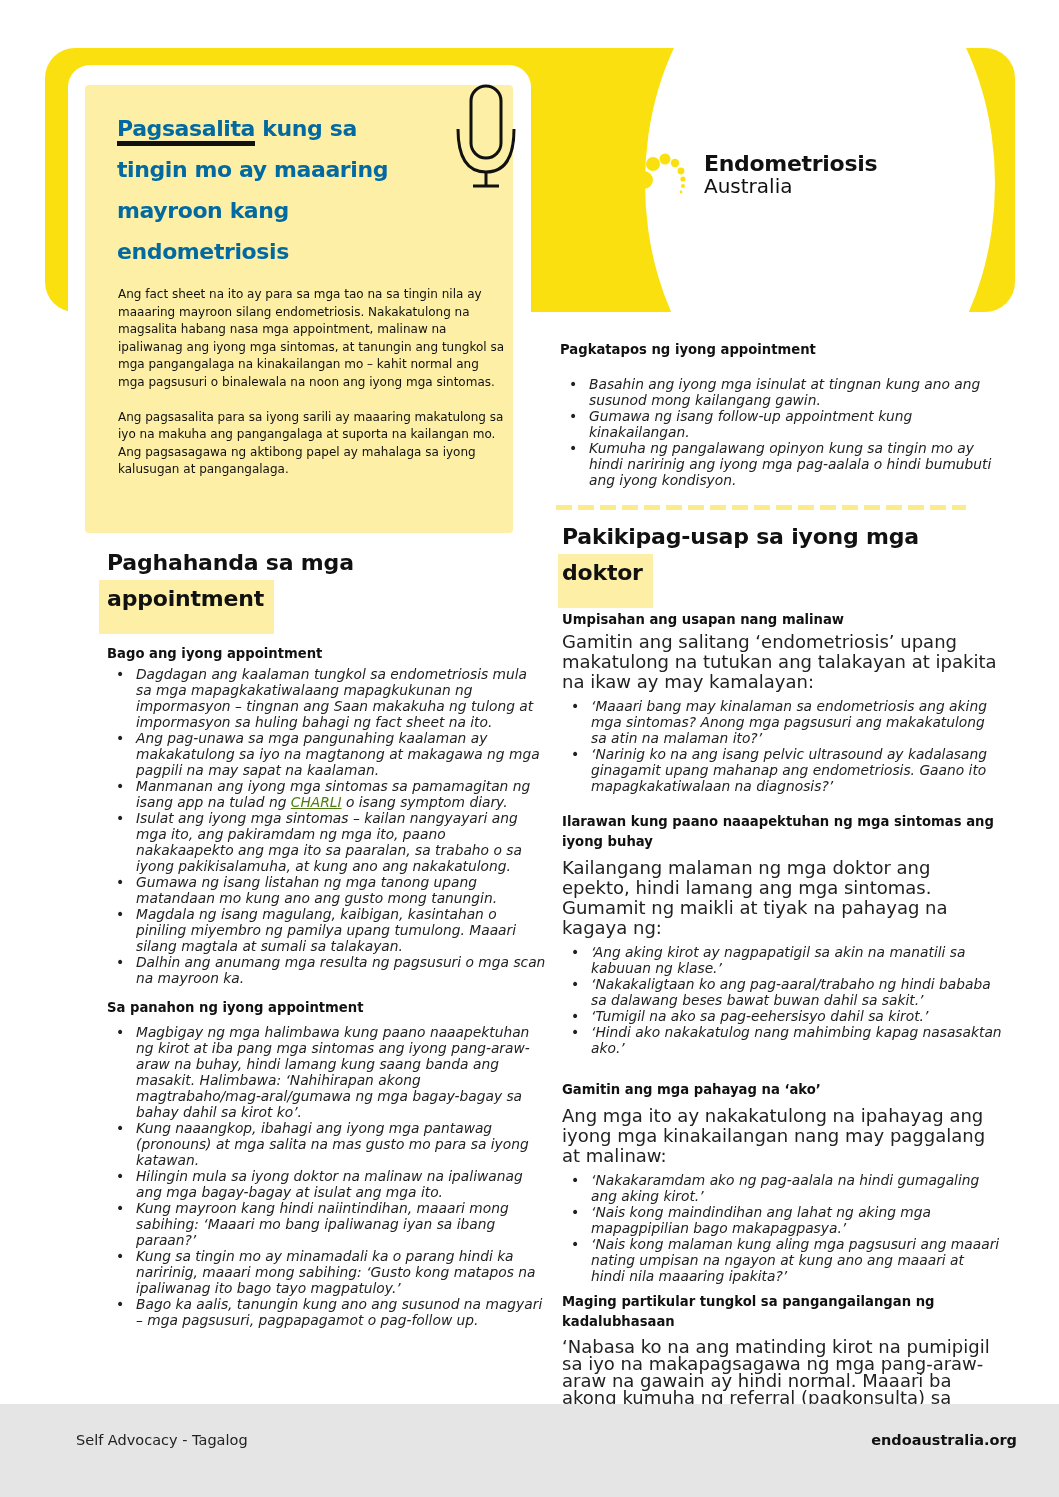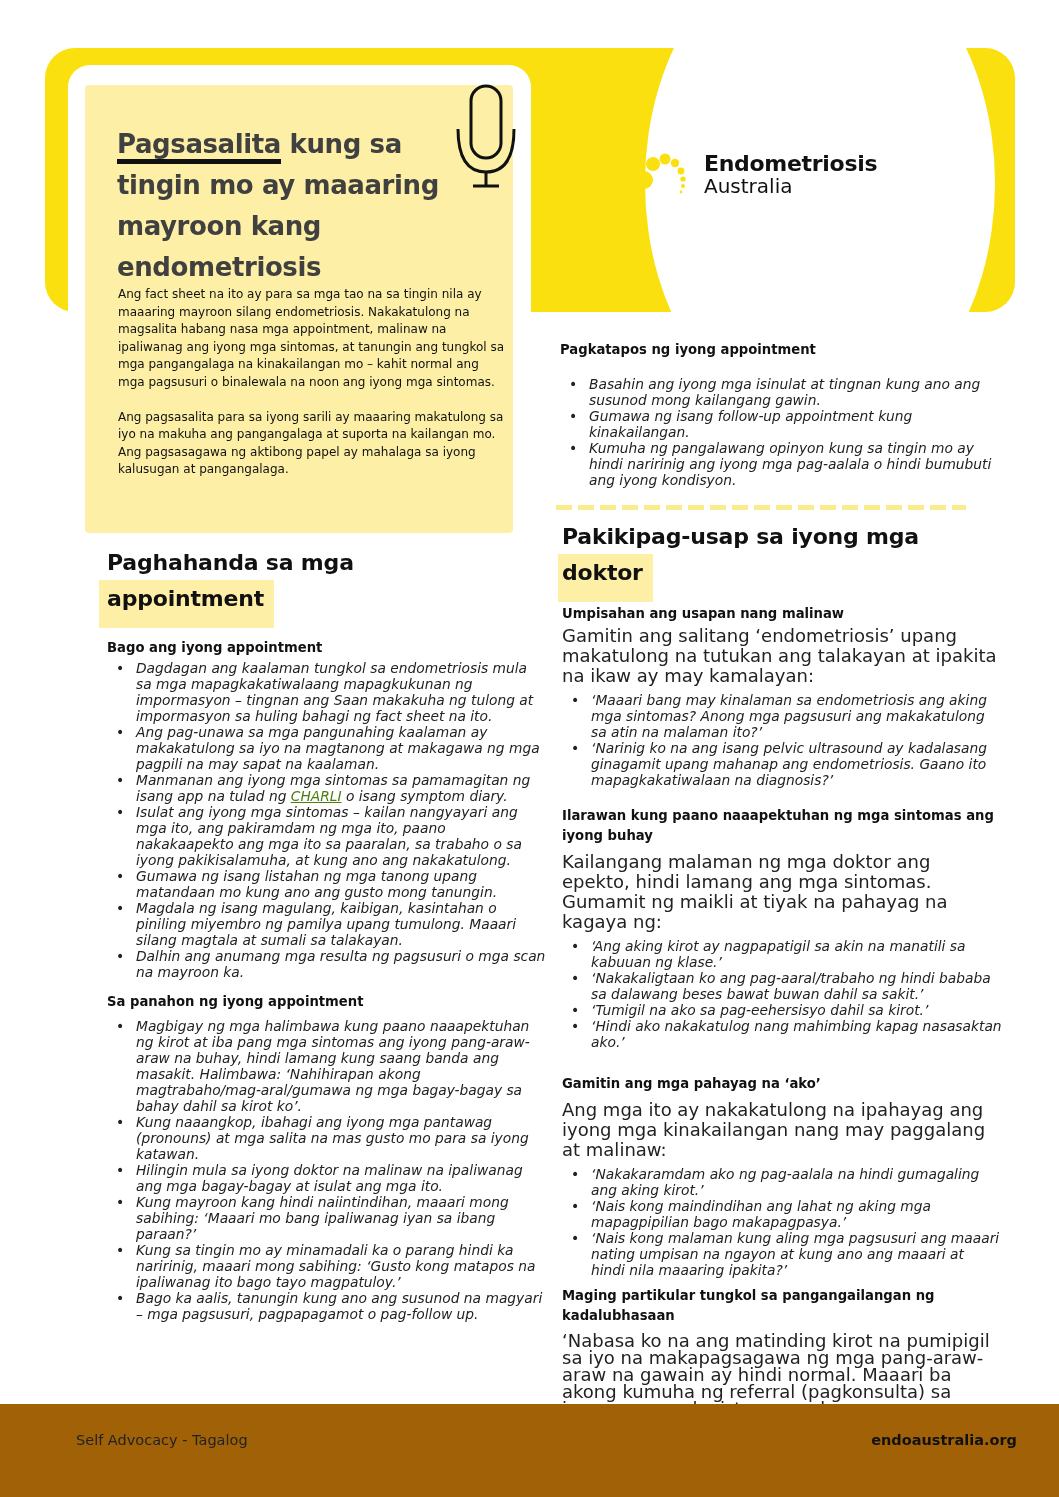--- a/index.html
+++ b/index.html
@@ -4,53 +4,53 @@
 <style>
   * { box-sizing: border-box; margin: 0; padding: 0; }
   html, body { width: 1059px; height: 1497px; background: #ffffff; overflow: hidden; }
   body { position: relative; font-family: "DejaVu Sans", sans-serif; color: #111; }
 
   .top-band { position: absolute; left: 45px; top: 48px; width: 970px; height: 264px; background: #fbe010; border-radius: 30px; overflow: hidden; }
   .top-band .circle { position: absolute; left: 600px; top: -110px; width: 350px; height: 490px; border-radius: 50%; background: #ffffff; }
   .white-frame { position: absolute; left: 68px; top: 65px; width: 463px; height: 480px; background: #ffffff; border-radius: 22px; }
   .intro-card { position: absolute; left: 85px; top: 85px; width: 428px; height: 448px; background: #fdf0a6; border-radius: 4px 4px 4px 4px; }
 
-  .title { position: absolute; left: 117px; top: 124px; width: 360px; font-weight: bold; font-size: 26px; line-height: 41px; letter-spacing: -0.4px; color: #404040; }
+  .title { position: absolute; left: 117px; top: 108px; width: 360px; font-weight: bold; font-size: 22px; line-height: 41px; letter-spacing: -0.4px; color: #0369a1; }
   .title .u { border-bottom: 5px solid #111; }
   .mic { position: absolute; left: 452px; top: 84px; width: 66px; width: 70px; height: 110px; }
 
   .intro-text { position: absolute; left: 118px; top: 286px; width: 390px; font-size: 12px; line-height: 17.6px; color: #111; }
   .intro-text p + p { margin-top: 17px; }
 
   .logo { position: absolute; left: 632px; top: 150px; width: 280px; height: 50px; }
   .logo-dots { position: absolute; left: 0; top: 0; width: 60px; height: 50px; }
   .logo-name { position: absolute; left: 72px; top: 2px; font-weight: bold; font-size: 22px; line-height: 24px; letter-spacing: -0.3px; color: #111; }
   .logo-sub { position: absolute; left: 72px; top: 25px; font-size: 20px; line-height: 22px; color: #111; }
 
   .col { position: absolute; }
   .col-left { left: 107px; top: 546px; width: 440px; }
   .col-right-top { left: 560px; top: 340px; width: 440px; }
   .col-right { left: 562px; top: 520px; width: 440px; }
 
   h2.section { font-weight: bold; font-size: 22px; line-height: 34px; color: #111; letter-spacing: -0.2px; }
-  h2 .hl { background: #fdf0a6; padding: 2px 10px 12px 0; display: inline-block; }
+  h2 .hl { background: #fdf0a6; padding: 2px 10px 18px 0; display: inline-block; }
   .col-left h2 .hl { margin-left: -8px; padding-left: 8px; }
   .col-right h2 .hl { margin-left: -4px; padding-left: 4px; }
 
   h3.sub { font-weight: bold; font-size: 13.2px; line-height: 20px; color: #111; }
   .body-p { font-size: 18px; line-height: 20px; color: #222; }
   ul.bul { list-style: none; font-size: 13.8px; line-height: 16px; color: #222; font-style: italic; }
   ul.bul li { position: relative; padding-left: 29px; }
   ul.bul li::before { content: "•"; position: absolute; left: 9px; top: 0; font-size: 14px; }
   .link { color: #4d7c0f; text-decoration: underline; }
 
   .dash-line { position: absolute; left: 556px; top: 505px; width: 410px; height: 5px;
     background: repeating-linear-gradient(90deg, #fbeb8a 0 16px, transparent 16px 22px); }
 
-  .footer { position: absolute; left: 0; top: 1404px; width: 1059px; height: 93px; background: #a16207; }
+  .footer { position: absolute; left: 0; top: 1404px; width: 1059px; height: 93px; background: #e5e5e5; }
   .footer-left { position: absolute; left: 76px; top: 28px; font-size: 14.5px; color: #222; }
   .footer-right { position: absolute; right: 42px; top: 28px; font-weight: bold; font-size: 14.5px; color: #111; }
 </style>
 </head>
 <body>
 
 <div class="top-band">
   <div class="circle"></div>
 </div>
 <div class="white-frame"></div>

